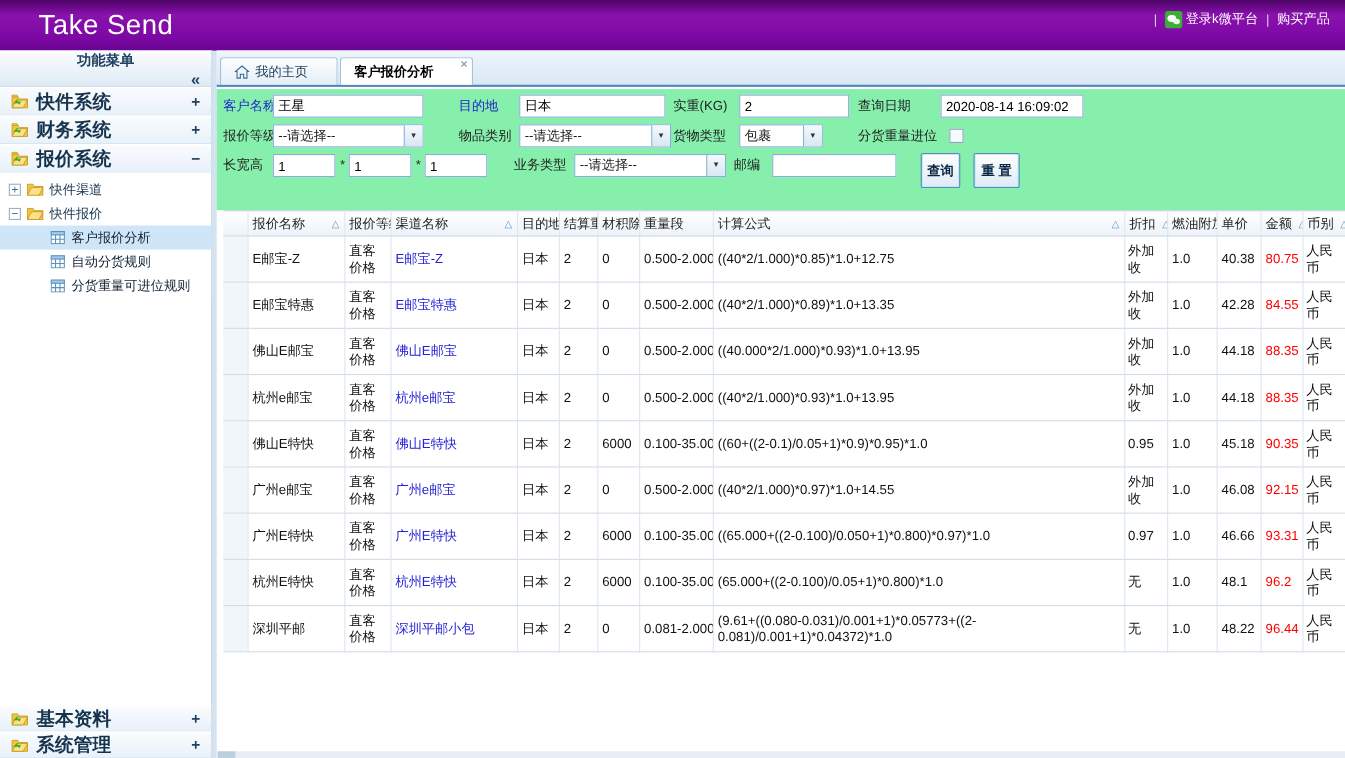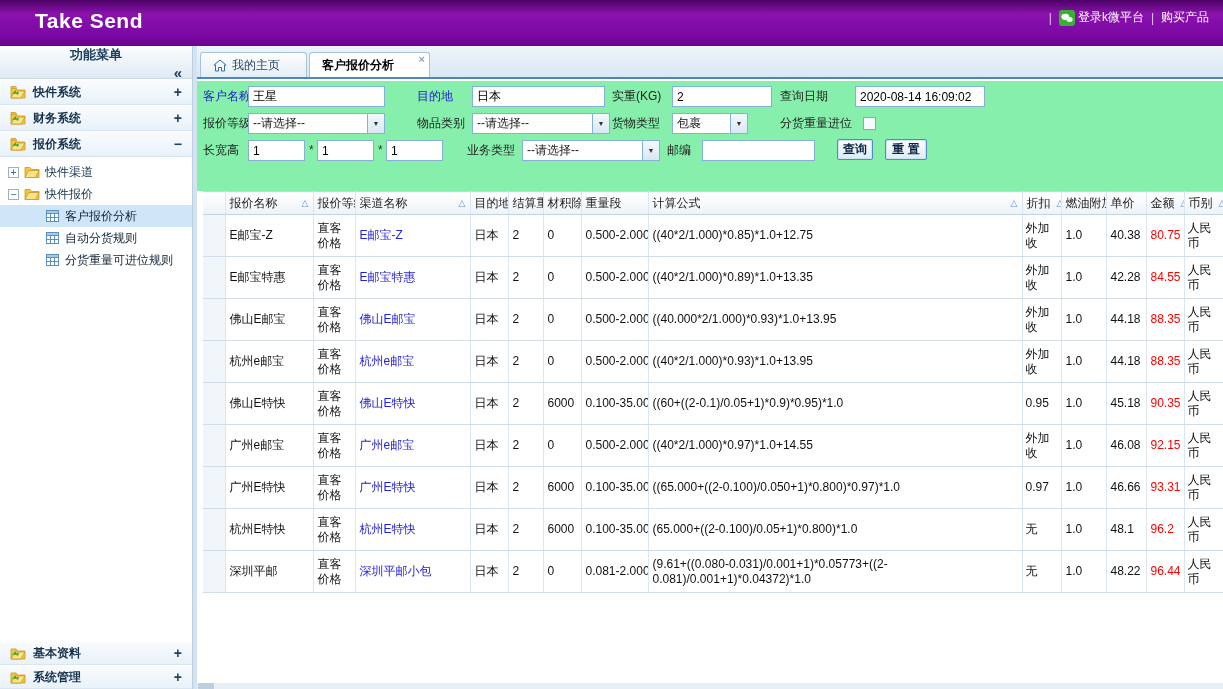--- a/index.html
+++ b/index.html
@@ -6,34 +6,34 @@
     --brand:#7c08a4; --link:#2421d6; --amount:#ff0000; --label-blue:#2222cc;
     --tabline:#4e87bb; --selbg:#cfe5f8;
   }
   *{margin:0;padding:0;box-sizing:border-box;}
   html,body{width:1223px;height:689px;overflow:hidden;}
   body{font-family:"Liberation Sans","DejaVu Sans",sans-serif;font-size:12px;color:#1a1a1a;background:#d5e3f0;position:relative;}
 
   
   .topbar{position:absolute;left:0;top:0;width:1223px;height:46px;
     background:linear-gradient(180deg,#4c0266 0%,#8a12ad 30%,#7c08a4 75%,#6a0390 100%);}
-  .brand{position:absolute;left:35px;top:9px;color:#fff;font-size:21px;font-weight:bold;letter-spacing:.5px;}
+  .brand{position:absolute;left:35px;top:9px;color:#fff;font-size:25px;font-weight:normal;letter-spacing:.5px;}
   .topbar-right{position:absolute;right:14px;top:9px;color:#fff;display:flex;align-items:center;gap:7px;font-size:12px;}
   .topbar-sep{opacity:.75;}
   .toplink{color:#fff;cursor:pointer;display:flex;align-items:center;gap:3px;}
   .wx{width:16px;height:16px;display:inline-block;}
 
   
   .sidebar{position:absolute;left:0;top:46px;width:193px;height:643px;background:#fff;border-right:1px solid #b9cfe2;}
   .side-head{height:33px;background:linear-gradient(180deg,#fbfdff,#dfeaf4);border-bottom:1px solid #c8d8e8;
     display:flex;align-items:center;padding:0 10px;font-weight:bold;color:#21425f;font-size:13px;flex-direction:column;}
   .side-head .collapse{margin-left:auto;font-size:15px;cursor:pointer;color:#21425f;}
   .grp{height:26px;display:flex;align-items:center;padding:0 10px;gap:7px;cursor:pointer;
     background:linear-gradient(180deg,#fafcfe,#e8f1f9);border-bottom:1px solid #d9e6f2;border-top:1px solid #fff;}
-  .grp .glabel{font-weight:bold;color:#16334e;font-size:12px;}
+  .grp .glabel{font-weight:bold;color:#16334e;font-size:17px;}
   .grp .toggle{margin-left:auto;font-weight:bold;color:#21425f;font-size:14px;}
   .gicon,.ficon{width:16px;height:14px;display:inline-block;flex:none;}
   .tree{padding:4px 0 0 0;background:#fff;}
   .titem{height:22px;display:flex;align-items:center;gap:5px;cursor:pointer;padding-left:8px;}
   .expander{width:11px;height:11px;border:1px solid #9ab0c4;background:#fff;color:#4a6a88;font-size:10px;line-height:9px;
     text-align:center;flex:none;font-family:"DejaVu Sans Mono",monospace;}
   .titem .tlabel{color:#15324d;}
   .leaf{height:22px;display:flex;align-items:center;gap:6px;cursor:pointer;padding-left:46px;}
   .leaf.selected{background:var(--selbg);}
   .leaf .llabel{color:#123;}
@@ -58,21 +58,21 @@
   .flabel{position:absolute;height:21px;line-height:21px;color:#222;}
   .flabel.blue{color:var(--label-blue);}
   .finput{position:absolute;height:21px;border:1px solid #85b1d7;background:#fff;font:12px "Liberation Sans","DejaVu Sans",sans-serif;
     padding:0 4px;color:#000;}
   .fselect{position:absolute;height:21px;border:1px solid #85b1d7;background:#fff;display:flex;align-items:center;cursor:pointer;}
   .fselect .sval{flex:1;padding:0 4px;overflow:hidden;white-space:nowrap;}
   .fselect .sarrow{width:17px;height:19px;border-left:1px solid #85b1d7;background:linear-gradient(180deg,#f4f9fd,#d9e7f3);
     display:flex;align-items:center;justify-content:center;font-size:7px;color:#333;flex:none;}
   .star{position:absolute;height:21px;line-height:21px;color:#333;}
   .chk{position:absolute;width:13px;height:13px;border:1px solid #8ca6c0;background:#f6fafd;cursor:pointer;}
-  .fbtn{position:absolute;height:21px;border:1px solid #4f8cc0;box-shadow:inset 0 0 0 1px #cfe3f4;border-radius:2px;
+  .fbtn{position:absolute;height:32px;border:1px solid #4f8cc0;box-shadow:inset 0 0 0 1px #cfe3f4;border-radius:2px;
     background:linear-gradient(180deg,#fdfeff,#ddebf7);font-weight:bold;color:#0a2540;font-size:12px;cursor:pointer;
     font-family:"Liberation Sans","DejaVu Sans",sans-serif;}
 
   
   .tablewrap{position:absolute;left:0;top:145px;width:1024px;padding-left:6px;}
   table{border-collapse:collapse;table-layout:fixed;width:1023px;}
   th,td{border-right:1px solid #dce6f0;border-bottom:1px solid #d2dce6;overflow:hidden;}
   thead th{height:23px;background:linear-gradient(180deg,#ffffff,#edf3f9);border-bottom:1px solid #c3d5e5;border-top:1px solid #c3d5e5;
     font-weight:normal;color:#222;text-align:left;padding:0 4px;}
   .hcell{display:flex;align-items:center;white-space:nowrap;}

